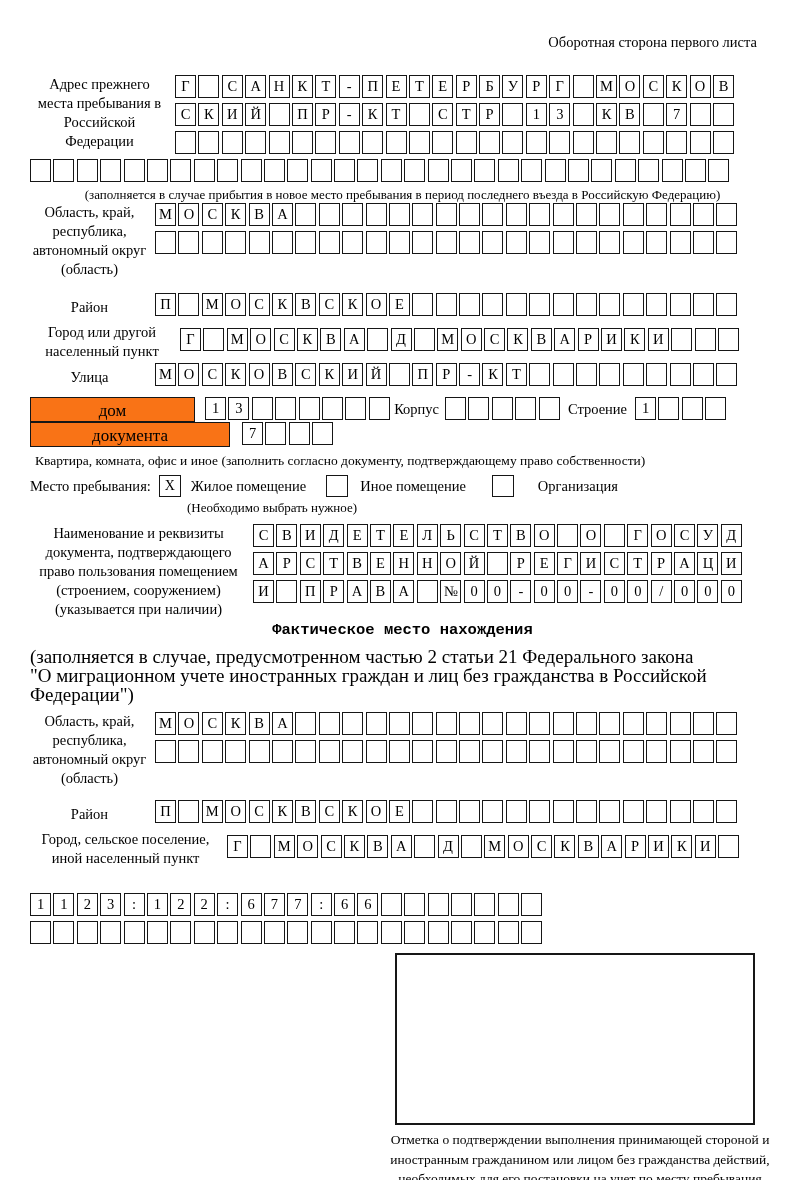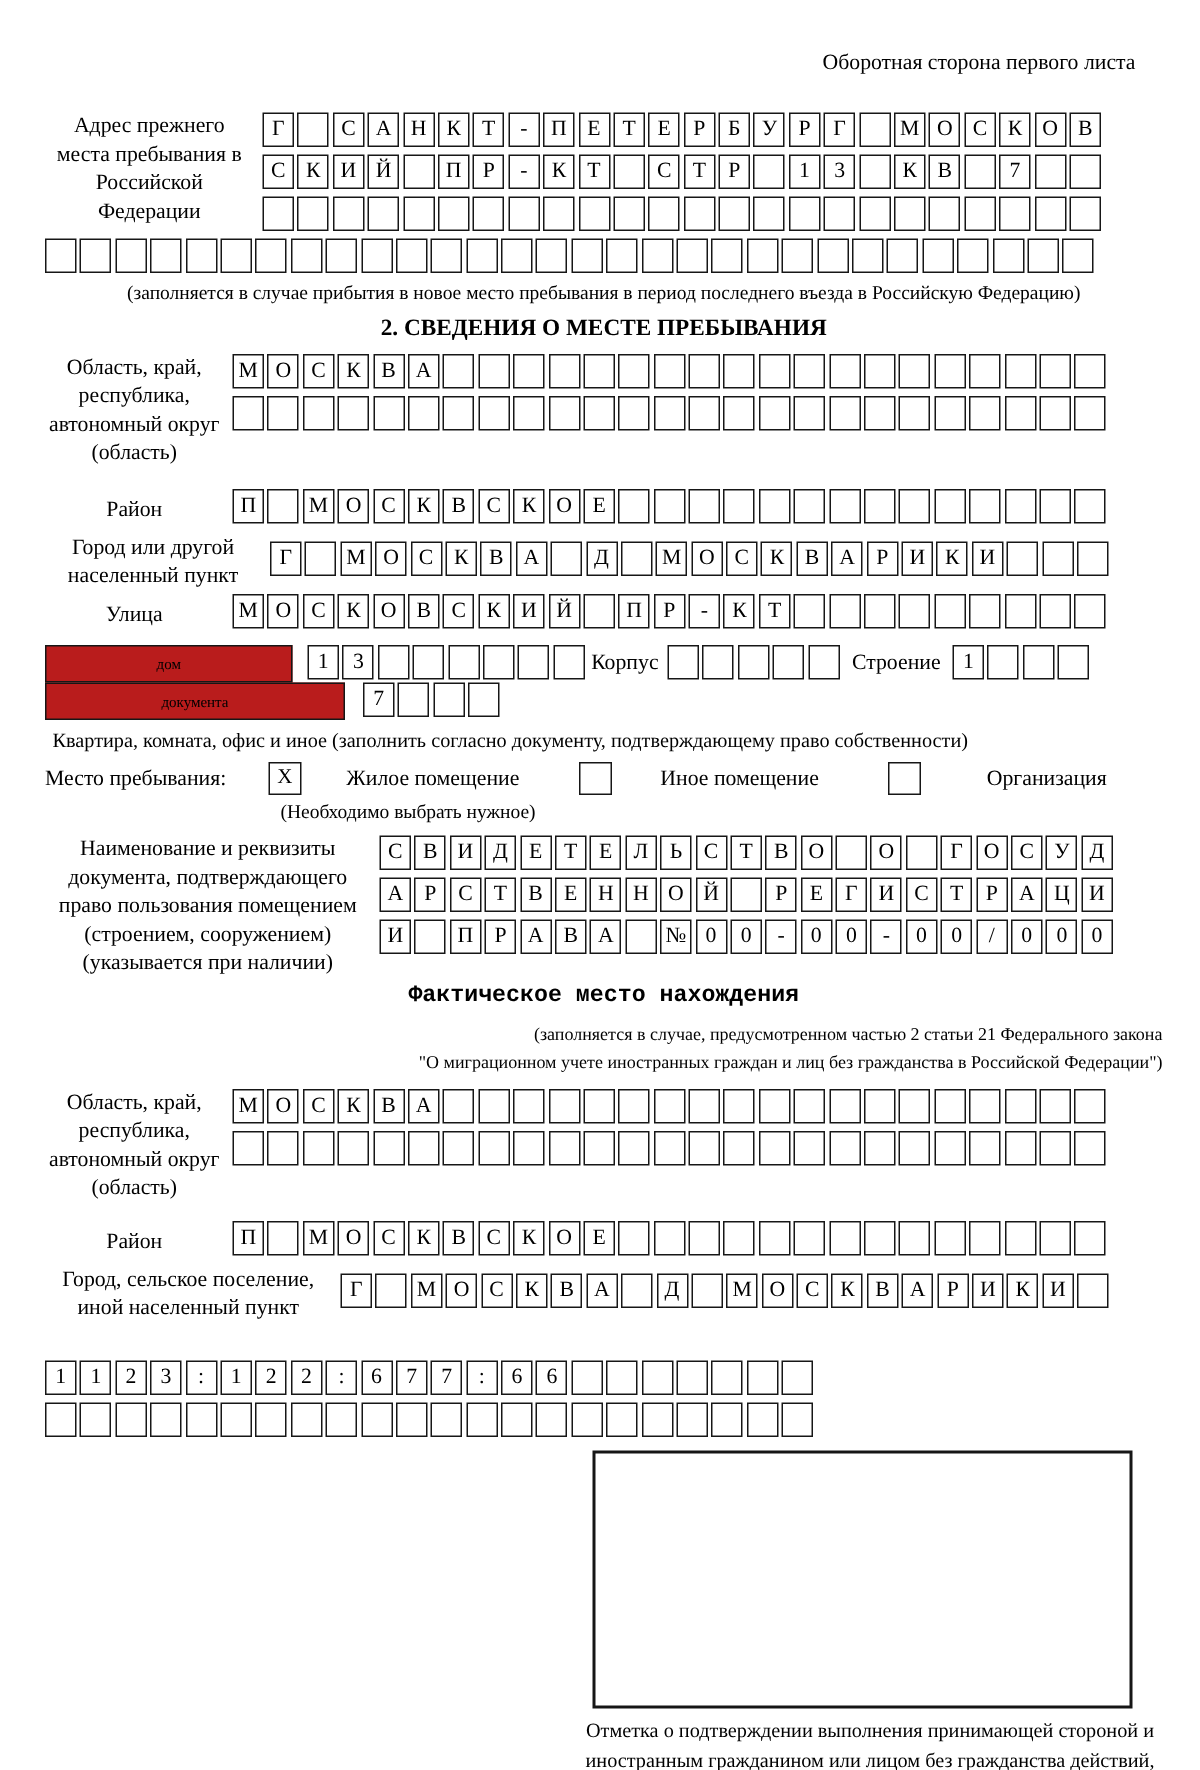--- a/index.html
+++ b/index.html
@@ -21,27 +21,27 @@
   .grid{white-space:nowrap;height:25px;margin-bottom:3px;}
   .cell{
     display:inline-block;width:19px;height:21px;border:1.6px solid #161616;
     margin-right:2.4px;text-align:center;font-size:14.5px;line-height:21.5px;
     vertical-align:top;background:#fff;
   }
   .section-title{font-weight:bold;text-align:center;font-size:15.5px;margin:7px 0 8px 0;}
   .caption-center{text-align:center;font-size:13px;margin-top:2px;}
   .caption-left{font-size:13.5px;margin:2px 0 6px 5px;}
   .bigbox{border:1.6px solid #161616;height:25px;line-height:25px;text-align:center;
-    font-size:10px;box-sizing:border-box;background:#b91c1c;}
+    font-size:17px;box-sizing:border-box;background:#f97316;}
   .inline-label{font-size:14.5px;white-space:nowrap;}
   .flexrow{display:flex;align-items:center;}
   .cb{display:inline-block;width:20px;height:20px;border:1.6px solid #161616;
     text-align:center;line-height:20px;font-size:14px;background:#fff;}
   .mesto-note{margin-left:112px;width:260px;text-align:center;font-size:13px;margin-top:3px;}
-  .fact-note{text-align:right;font-size:12px;line-height:19px;}
+  .fact-note{text-align:left;font-size:19px;line-height:19px;}
   .stamp-box{margin-left:365px;width:360px;height:172px;border:2px solid #161616;
     box-sizing:border-box;background:#fff;}
   .stamp-caption{margin-left:345px;width:410px;text-align:center;font-size:13.5px;
     line-height:19.5px;margin-top:5px;}
 </style>
 </head>
 <body>
 
 <div class="page">
 
@@ -51,21 +51,20 @@
     <div class="label w145">Адрес прежнего места пребывания в Российской Федерации</div>
     <div class="grids">
       <div class="grid"><span class="cell">Г</span><span class="cell"></span><span class="cell">С</span><span class="cell">А</span><span class="cell">Н</span><span class="cell">К</span><span class="cell">Т</span><span class="cell">-</span><span class="cell">П</span><span class="cell">Е</span><span class="cell">Т</span><span class="cell">Е</span><span class="cell">Р</span><span class="cell">Б</span><span class="cell">У</span><span class="cell">Р</span><span class="cell">Г</span><span class="cell"></span><span class="cell">М</span><span class="cell">О</span><span class="cell">С</span><span class="cell">К</span><span class="cell">О</span><span class="cell">В</span></div>
       <div class="grid"><span class="cell">С</span><span class="cell">К</span><span class="cell">И</span><span class="cell">Й</span><span class="cell"></span><span class="cell">П</span><span class="cell">Р</span><span class="cell">-</span><span class="cell">К</span><span class="cell">Т</span><span class="cell"></span><span class="cell">С</span><span class="cell">Т</span><span class="cell">Р</span><span class="cell"></span><span class="cell">1</span><span class="cell">3</span><span class="cell"></span><span class="cell">К</span><span class="cell">В</span><span class="cell"></span><span class="cell">7</span><span class="cell"></span><span class="cell"></span></div>
       <div class="grid"><span class="cell"></span><span class="cell"></span><span class="cell"></span><span class="cell"></span><span class="cell"></span><span class="cell"></span><span class="cell"></span><span class="cell"></span><span class="cell"></span><span class="cell"></span><span class="cell"></span><span class="cell"></span><span class="cell"></span><span class="cell"></span><span class="cell"></span><span class="cell"></span><span class="cell"></span><span class="cell"></span><span class="cell"></span><span class="cell"></span><span class="cell"></span><span class="cell"></span><span class="cell"></span><span class="cell"></span></div>
     </div>
   </div>
   <div class="grid"><span class="cell"></span><span class="cell"></span><span class="cell"></span><span class="cell"></span><span class="cell"></span><span class="cell"></span><span class="cell"></span><span class="cell"></span><span class="cell"></span><span class="cell"></span><span class="cell"></span><span class="cell"></span><span class="cell"></span><span class="cell"></span><span class="cell"></span><span class="cell"></span><span class="cell"></span><span class="cell"></span><span class="cell"></span><span class="cell"></span><span class="cell"></span><span class="cell"></span><span class="cell"></span><span class="cell"></span><span class="cell"></span><span class="cell"></span><span class="cell"></span><span class="cell"></span><span class="cell"></span><span class="cell"></span></div>
   <div class="caption-center">(заполняется в случае прибытия в новое место пребывания в период последнего въезда в Российскую Федерацию)</div>
 
-  <div class="section-title">2. СВЕДЕНИЯ О МЕСТЕ ПРЕБЫВАНИЯ</div>
 
   <div class="row-group">
     <div class="label w125">Область, край, республика, автономный округ (область)</div>
     <div class="grids">
       <div class="grid"><span class="cell">М</span><span class="cell">О</span><span class="cell">С</span><span class="cell">К</span><span class="cell">В</span><span class="cell">А</span><span class="cell"></span><span class="cell"></span><span class="cell"></span><span class="cell"></span><span class="cell"></span><span class="cell"></span><span class="cell"></span><span class="cell"></span><span class="cell"></span><span class="cell"></span><span class="cell"></span><span class="cell"></span><span class="cell"></span><span class="cell"></span><span class="cell"></span><span class="cell"></span><span class="cell"></span><span class="cell"></span><span class="cell"></span></div>
       <div class="grid"><span class="cell"></span><span class="cell"></span><span class="cell"></span><span class="cell"></span><span class="cell"></span><span class="cell"></span><span class="cell"></span><span class="cell"></span><span class="cell"></span><span class="cell"></span><span class="cell"></span><span class="cell"></span><span class="cell"></span><span class="cell"></span><span class="cell"></span><span class="cell"></span><span class="cell"></span><span class="cell"></span><span class="cell"></span><span class="cell"></span><span class="cell"></span><span class="cell"></span><span class="cell"></span><span class="cell"></span><span class="cell"></span></div>
     </div>
   </div>
 
   <div class="row-group vcenter" style="margin-top:14px;">
@@ -91,21 +90,21 @@
     <div class="inline-label" style="margin:0 8px 0 6px;">Строение</div>
     <div class="grid" style="margin:0;"><span class="cell">1</span><span class="cell"></span><span class="cell"></span><span class="cell"></span></div>
   </div>
 
   <div class="flexrow">
     <div class="bigbox" style="width:200px;">документа</div>
     <div class="grid" style="margin:0 0 0 12px;"><span class="cell">7</span><span class="cell"></span><span class="cell"></span><span class="cell"></span></div>
   </div>
   <div class="caption-left" style="margin-top:6px;">Квартира, комната, офис и иное (заполнить согласно документу, подтверждающему право собственности)</div>
 
-  <div class="flexrow" style="margin-top:6px;gap:20px;">
+  <div class="flexrow" style="margin-top:6px;">
     <span class="inline-label">Место пребывания:</span>
     <span class="cb" style="margin:0 10px 0 8px;">X</span>
     <span class="inline-label">Жилое помещение</span>
     <span class="cb" style="margin:0 12px 0 20px;"></span>
     <span class="inline-label">Иное помещение</span>
     <span class="cb" style="margin:0 24px 0 26px;"></span>
     <span class="inline-label">Организация</span>
   </div>
   <div class="mesto-note">(Необходимо выбрать нужное)</div>
 

